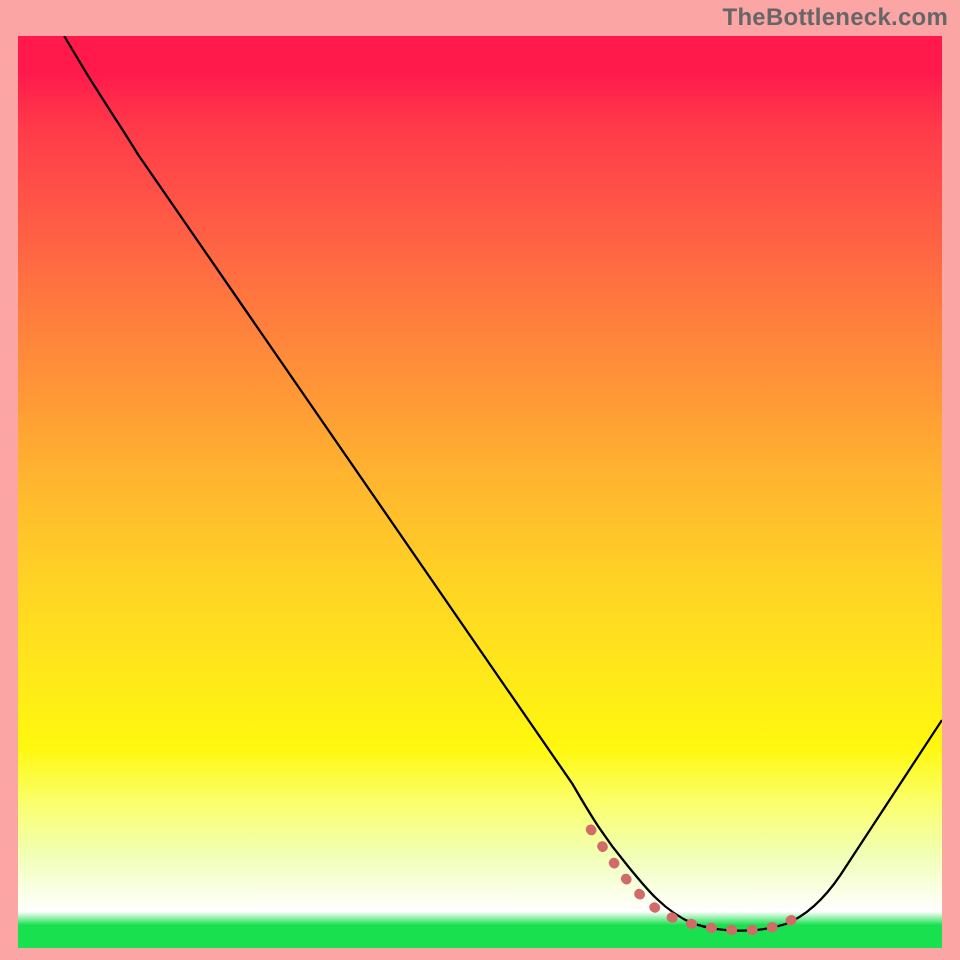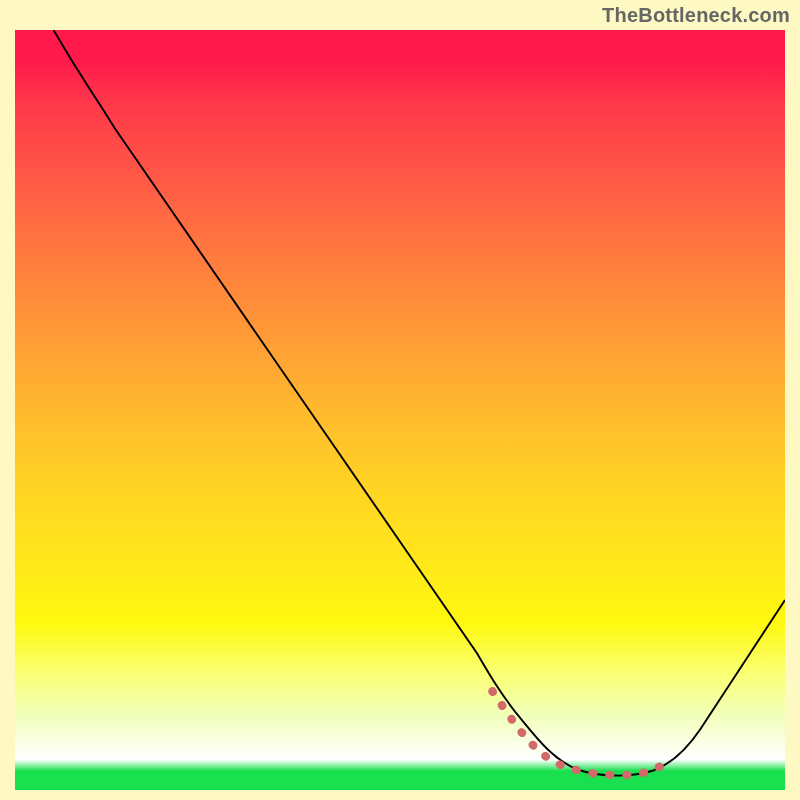--- a/index.html
+++ b/index.html
@@ -8,21 +8,21 @@
     width: 800px;
     height: 800px;
     background: #000;
     overflow: hidden;
     font-family: Arial, Helvetica, sans-serif;
   }
   .stage {
     position: relative;
     width: 800px;
     height: 800px;
-    background: #fef9c3;
+    background: #fca5a5;
     text-align: center;
   }
   .watermark {
     position: absolute;
     top: 4px;
     right: 10px;
     color: #666;
     font-size: 20px;
     font-weight: 600;
     letter-spacing: 0.2px;

